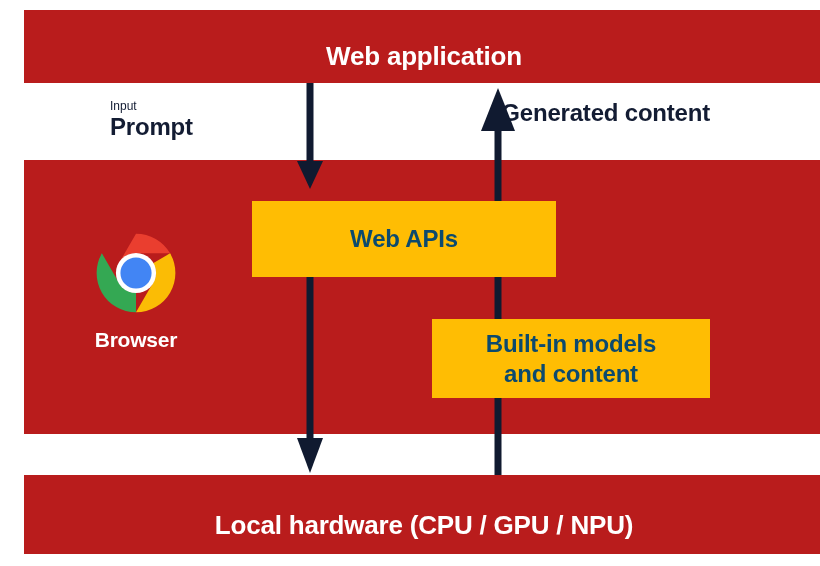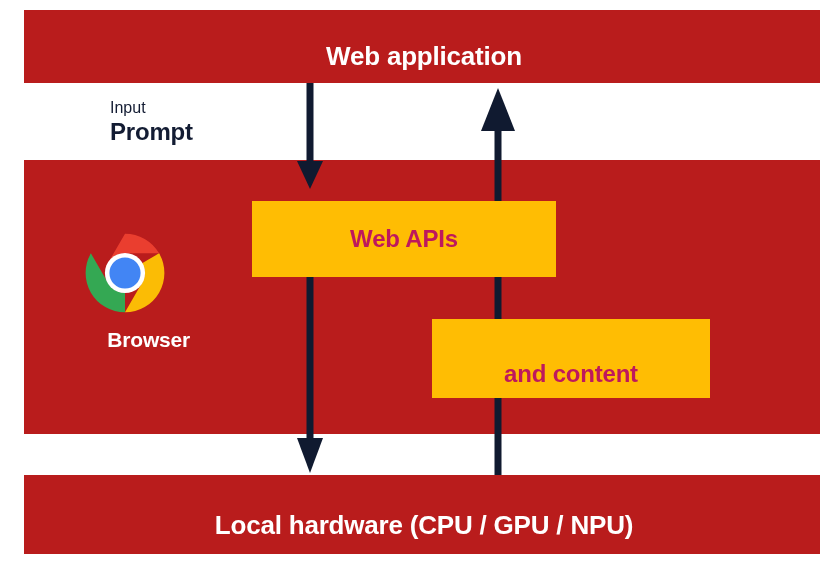--- a/index.html
+++ b/index.html
@@ -47,21 +47,21 @@
   
   .flow-label {
     position: absolute;
     color: #131c33;
     line-height: 1.18;
   }
   #flow-input  { left: 110px;  top: 99px; text-align: left; }
   #flow-output { right: 110px; top: 99px; text-align: right; }
   .flow-label .kind {
     display: block;
-    font-size: 16px;
+    font-size: 12px;
     font-weight: 400;
   }
   .flow-label .value {
     display: block;
     font-size: 24px;
     font-weight: 700;
     letter-spacing: -0.2px;
   }
 
   
@@ -70,44 +70,44 @@
     left: 0;
     top: 0;
     width: 820px;
     height: 566px;
     pointer-events: none;
   }
 
   
   #browser-group {
     position: absolute;
-    left: 60px;
+    left: 71px;
     top: 232px;
     width: 130px;
-    text-align: right;
+    text-align: center;
   }
   #chrome-icon { display: block; margin: 0 auto; }
   #browser-label {
     display: block;
     margin-top: 14px;
     color: #ffffff;
     font-size: 21px;
     font-weight: 700;
     letter-spacing: -0.2px;
   }
 
   
   .amber-box {
     position: absolute;
     background: #ffbd03;
     display: flex;
     align-items: center;
     justify-content: center;
     text-align: center;
-    color: #be185d;
+    color: #0c4a6e;
     font-weight: 700;
     letter-spacing: -0.2px;
     line-height: 1.22;
   }
   #box-web-apis {
     left: 252px;
     top: 201px;
     width: 304px;
     height: 76px;
     font-size: 24px;
@@ -134,20 +134,21 @@
   <div class="band" id="band-bottom">
     <div class="band-title">Local hardware (CPU / GPU / NPU)</div>
   </div>
 
   <div class="flow-label" id="flow-input">
     <span class="kind">Input</span>
     <span class="value">Prompt</span>
   </div>
 
   <div class="flow-label" id="flow-output">
+    <span class="value">Generated content</span>
   </div>
 
   <svg id="arrow-layer" viewBox="0 0 820 566">
 
     <g>
       <rect x="306.5" y="83" width="7" height="80" fill="#101a30"></rect>
       <polygon points="297,161 323,161 310,189" fill="#101a30"></polygon>
     </g>
 
     <g>
@@ -175,18 +176,18 @@
     </svg>
     <span id="browser-label">Browser</span>
   </div>
 
   <div class="amber-box" id="box-web-apis">
     <span>Web APIs</span>
   </div>
 
   <div class="amber-box" id="box-builtin">
     <span>
-      <br>
+      <span>Built-in models</span><br>
       <span>and content</span>
     </span>
   </div>
 
 </div>
 
 </body></html>

